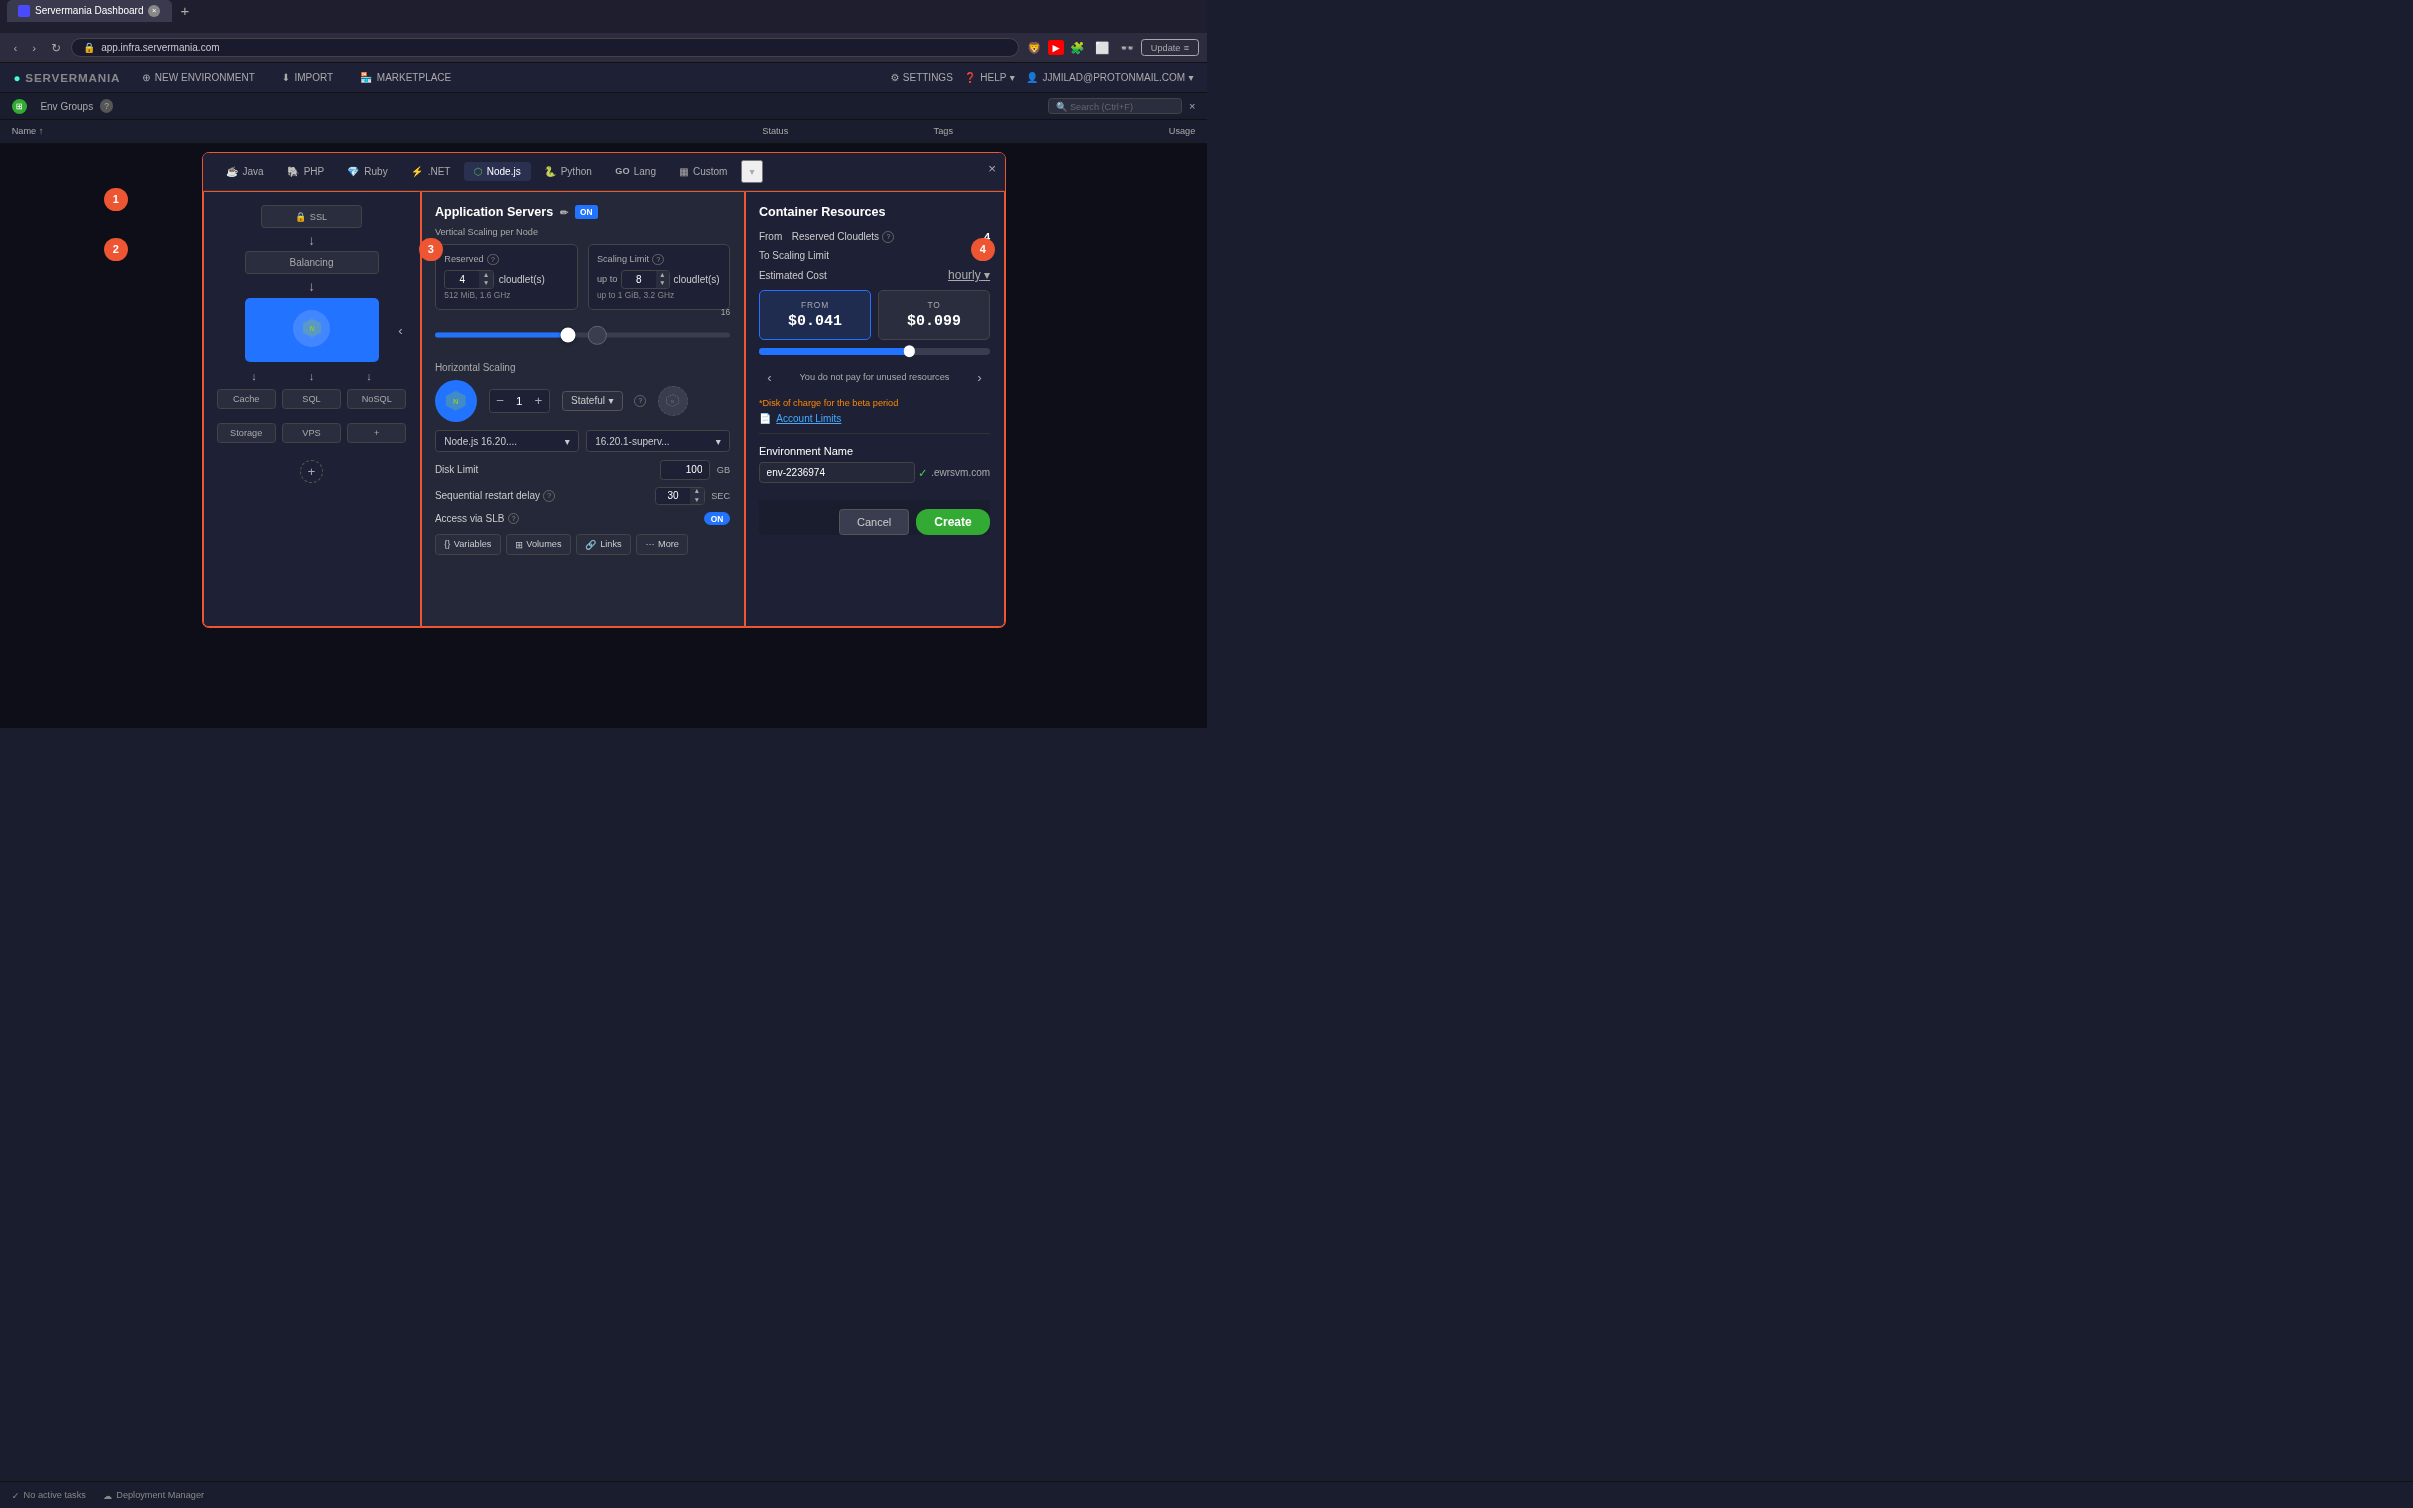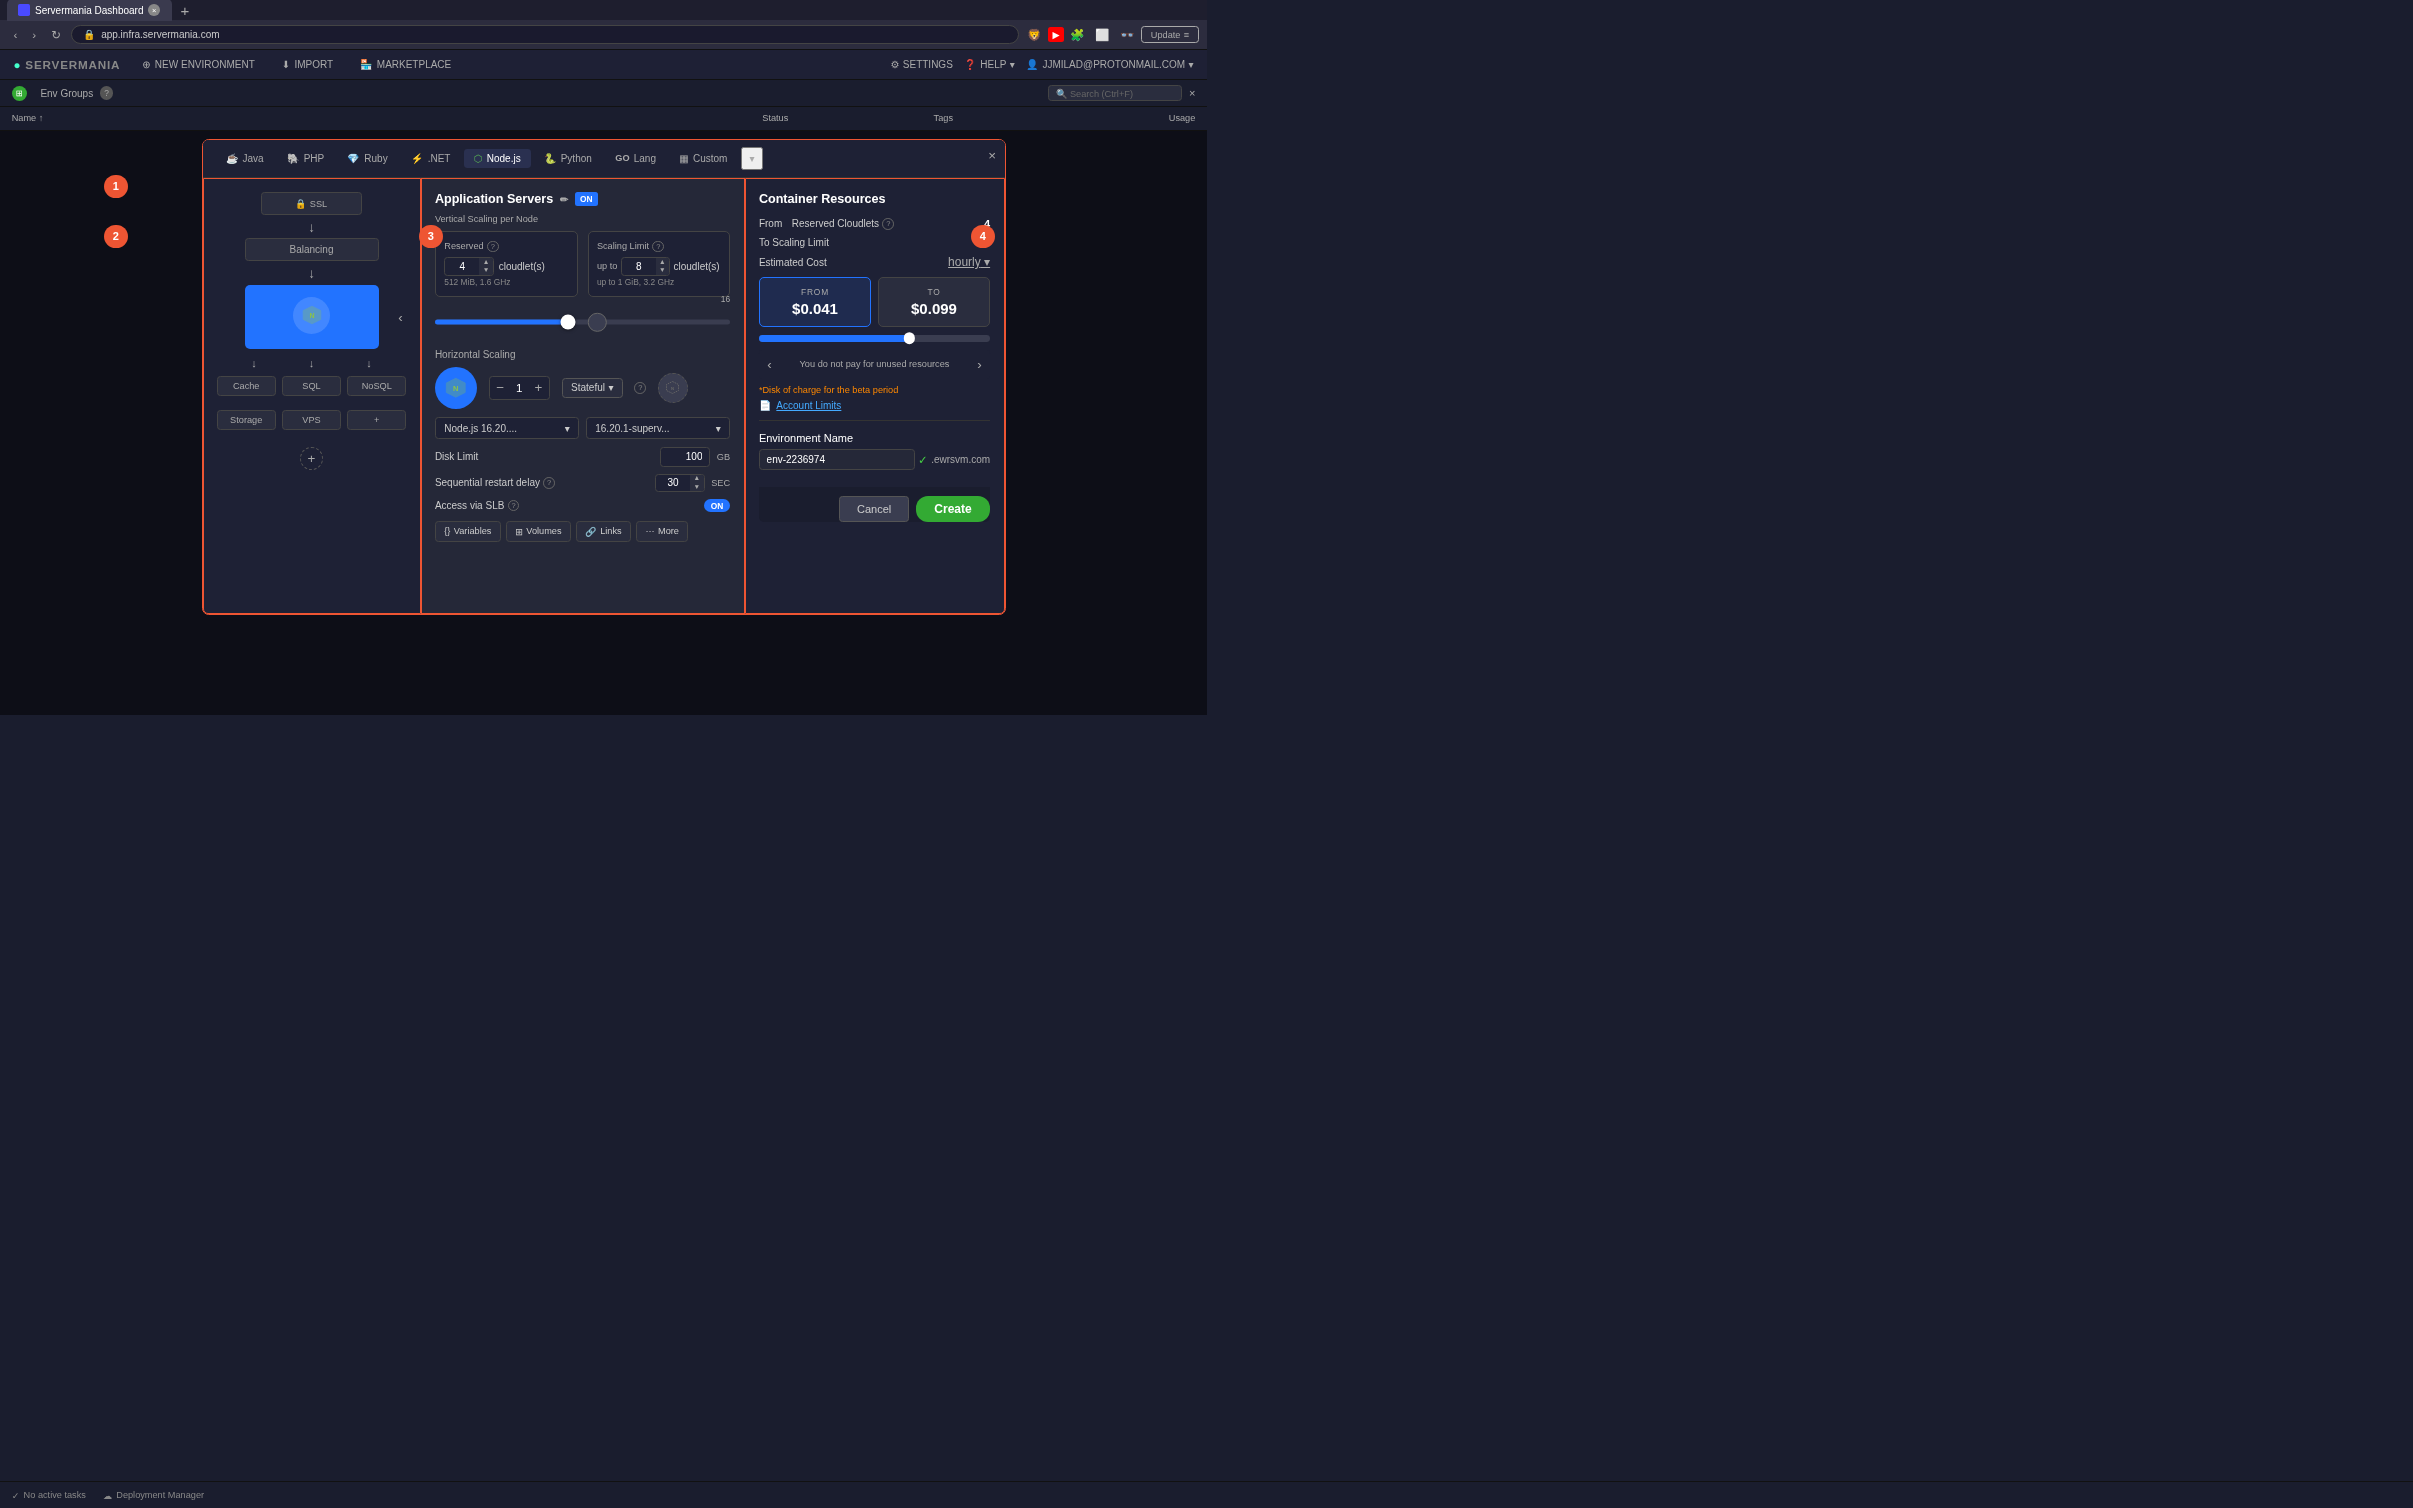--- a/index.html
+++ b/index.html
@@ -1,17 +1,17 @@
 <!DOCTYPE html>
 <html style="font-size:13.4px"><head>
   <meta charset="utf-8">
   <style>
     * { box-sizing: border-box; margin: 0; padding: 0; }
     body { font-family: -apple-system, BlinkMacSystemFont, 'Segoe UI', sans-serif; background: #1a1d2e; color: #ccc; font-size: 11px; overflow: hidden; width: 1207px; height: 754px; }
-    .browser-tabs { background: #1e1e2e; height: 20px; display: flex; align-items: center; padding: 0 6.7px; gap: 3px; }
+    .browser-tabs { background: #1e1e2e; height: 33px; display: flex; align-items: flex-start; padding: 0 6.7px; gap: 3px; }
     .browser-tab { background: #2c2c3e; border-radius: 5px 5px 0 0; padding: 5px 11.7px; font-size: 10px; color: #ccc; display: flex; align-items: center; gap: 5px; min-width: 134px; }
     .browser-tab.active { background: #3a3a4e; color: #fff; }
     .tab-close { width: 11.7px; height: 11.7px; border-radius: 50%; background: #888; border: none; color: #fff; font-size: 7.5px; cursor: pointer; display: flex; align-items: center; justify-content: center; }
     .tab-favicon { width: 11.7px; height: 11.7px; background: #4a4aff; border-radius: 1.7px; }
     .new-tab-btn { width: 20px; height: 20px; background: none; border: none; color: #aaa; font-size: 15px; cursor: pointer; }
 
     .browser-toolbar { background: #2c2c3e; height: 30px; display: flex; align-items: center; padding: 0 8.4px; gap: 5px; border-bottom: 0.8px solid #111; }
     .nav-btn { background: none; border: none; color: #aaa; font-size: 11.7px; cursor: pointer; padding: 3.4px 5px; }
     .address-bar { flex: 1; background: #1a1a2e; border: 0.8px solid #444; border-radius: 17px; padding: 3.4px 11.7px; color: #ccc; font-size: 10px; display: flex; align-items: center; gap: 5px; }
     .address-bar span { color: #ccc; font-size: 10px; }
@@ -139,21 +139,21 @@
     .resource-value { font-size: 11px; color: #fff; font-weight: 600; }
 
     .cost-label { font-size: 10px; color: #ccc; display: flex; align-items: center; gap: 3.4px; }
     .cost-dropdown { background: none; border: none; color: #aaa; font-size: 12px; cursor: pointer; text-decoration: underline; padding-left: 12px; }
 
     .cost-boxes { display: flex; gap: 6.7px; margin-top: 8.4px; }
     .cost-box { flex: 1; border: 0.8px solid #444; border-radius: 5px; padding: 8.4px; text-align: center; }
     .cost-box.from { background: #2273ff22; border-color: #2273ff; }
     .cost-box.to { background: #2a2d3e; }
     .cost-box-label { font-size: 8.4px; color: #aaa; text-transform: uppercase; letter-spacing: 0.8px; }
-    .cost-box-value { font-size: 15px; color: #fff; font-weight: 700; margin-top: 3.4px; }
+    .cost-box-value { font-size: 15px; color: #fff; font-weight: 700; margin-top: 3.4px; font-family: Liberation Mono, monospace; }
 
     .cost-slider { margin-top: 8.4px; height: 6.7px; background: #3a3d50; border-radius: 3.4px; position: relative; }
     .cost-slider-fill { position: absolute; left: 0; top: 0; height: 100%; width: 65%; background: #2273ff; border-radius: 3.4px; }
     .cost-slider-thumb { position: absolute; right: 35%; top: 50%; width: 11.7px; height: 11.7px; background: #fff; border-radius: 50%; transform: translate(50%, -50%); }
 
     .unused-notice { display: flex; align-items: center; justify-content: center; padding: 6.7px 8.4px; background: #1e2135; border-radius: 3.4px; margin-top: 8.4px; gap: 6.7px; }
     .unused-text { font-size: 9.2px; color: #aaa; text-align: center; flex: 1; }
     .nav-arrow { background: none; border: none; color: #aaa; font-size: 13.4px; cursor: pointer; }
 
     .free-notice { font-size: 9.2px; color: #f80; margin-top: 6.7px; }

